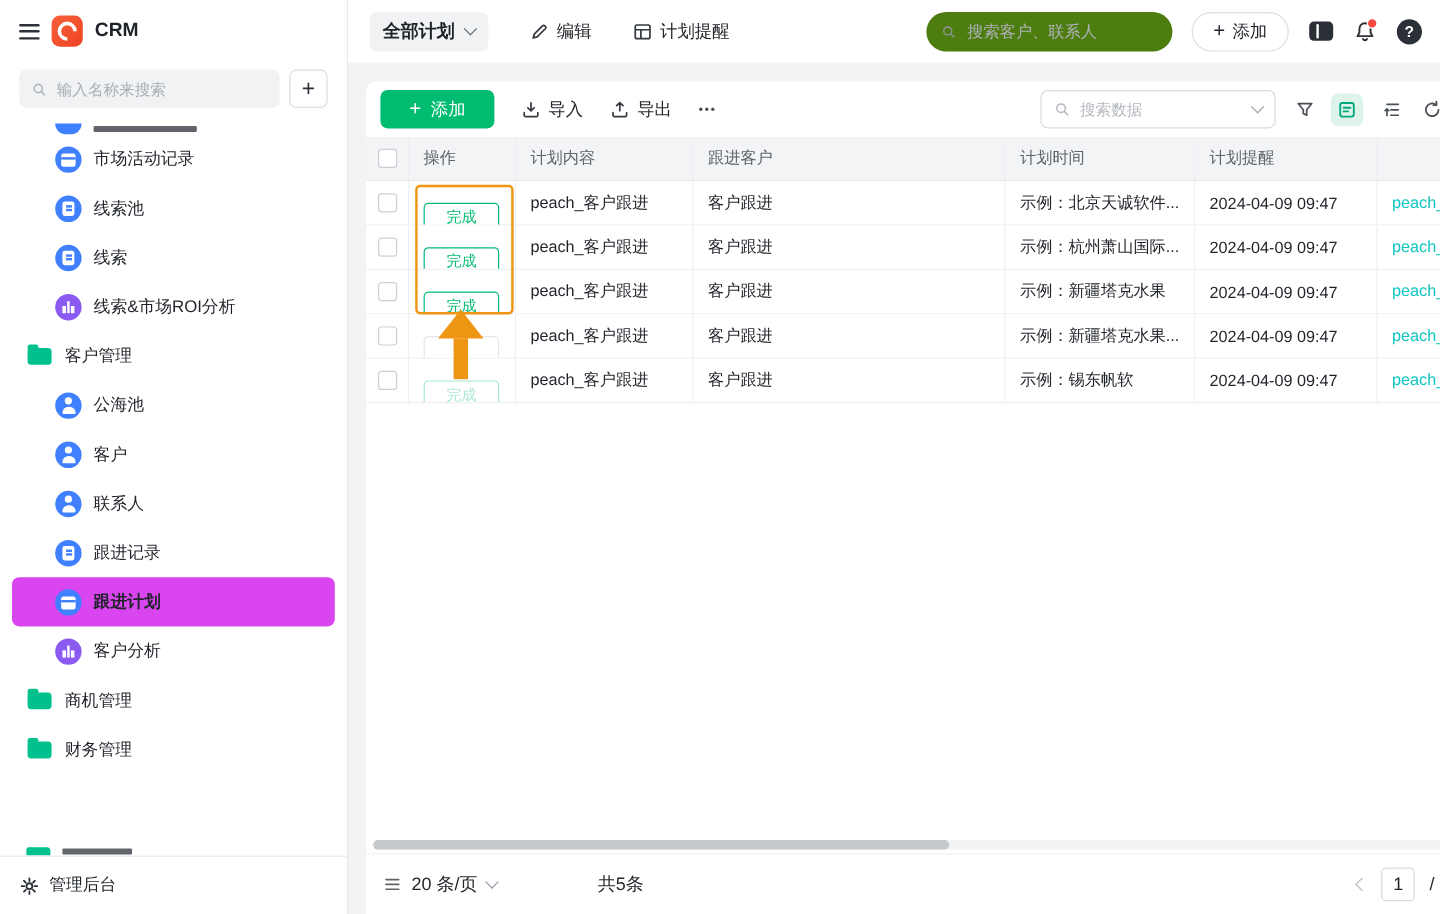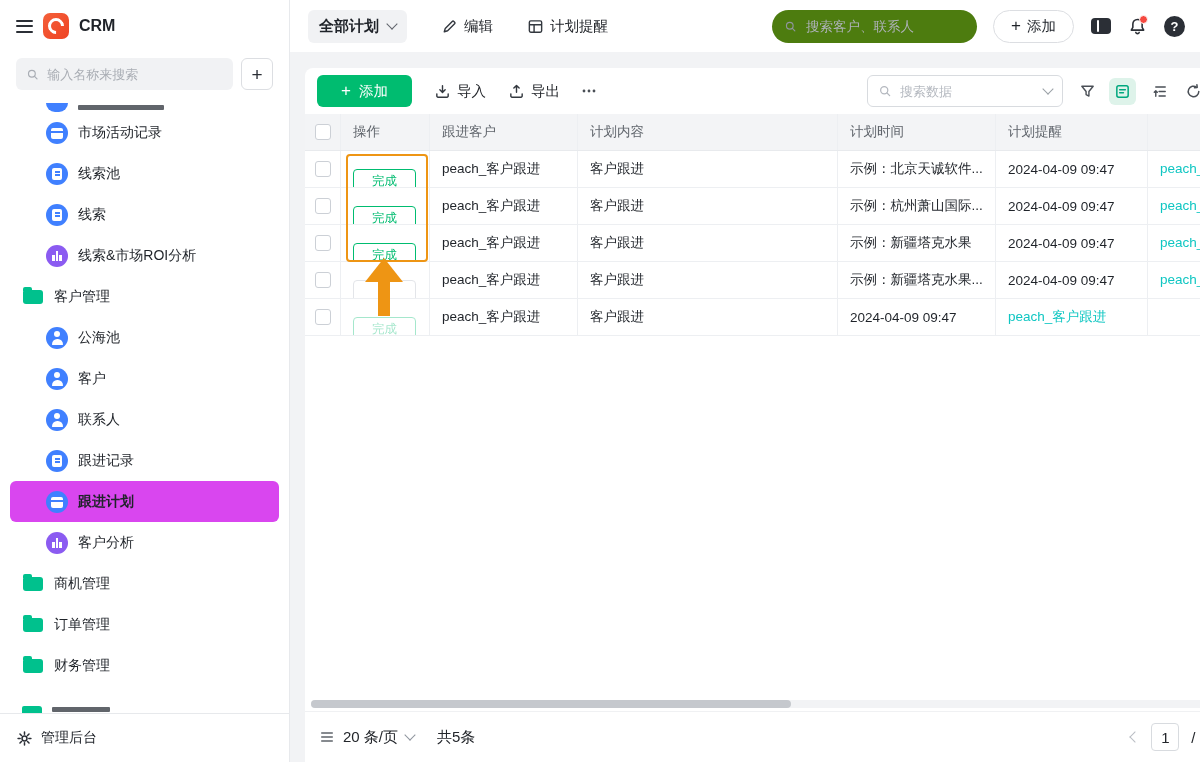--- a/index.html
+++ b/index.html
@@ -93,21 +93,21 @@
   .btn-done.faded{opacity:.35;}
   .link{color:var(--teal);cursor:pointer;}
 
   .hscroll{height:14px;flex:none;position:relative;margin:0 6px;}
   .hscroll .track{position:absolute;left:0;right:0;top:3px;height:8px;border-radius:4px;background:#f2f3f5;}
   .hscroll .thumb{position:absolute;left:0;top:3px;width:480px;height:8px;border-radius:4px;background:#c5c8cd;cursor:pointer;}
 
   .pagebar{height:50px;flex:none;border-top:1px solid #f0f1f3;display:flex;align-items:center;padding:0 20px 0 14px;font-size:15px;color:#23262b;background:#fff;}
   .page-size{display:flex;align-items:center;gap:8px;cursor:pointer;}
   .page-size svg{color:#5f646b;}
-  .total{margin-left:23px;}
+  .total{margin-left:84px;}
   .pager{margin-left:auto;display:flex;align-items:center;gap:12px;}
   .pg-chev{width:7px;height:7px;border-left:1.6px solid #b9bdc4;border-bottom:1.6px solid #b9bdc4;cursor:pointer;flex:none;}
   .pg-prev{transform:rotate(45deg);}
   .pg-next{transform:rotate(225deg);border-color:#8f959e;}
   .page-box{min-width:28px;height:28px;border:1px solid #d8dbdf;border-radius:4px;display:flex;align-items:center;justify-content:center;background:#fff;cursor:pointer;box-sizing:border-box;padding:0 4px;}
 
   
   .annot-box{position:absolute;left:346px;top:154px;width:78px;height:104px;border:2px solid var(--annot);border-radius:4px;z-index:40;pointer-events:none;}
   .annot-arrow{position:absolute;left:365px;top:258px;z-index:41;pointer-events:none;}
   .annot-arrow .head{width:0;height:0;border-left:19px solid transparent;border-right:19px solid transparent;border-bottom:24px solid var(--annot);}
@@ -200,24 +200,20 @@
           <div class="nav-item">
             <span class="sic i-chart" style="background: rgb(139, 91, 241); color: rgb(139, 91, 241);"></span>
             <span class="nav-label">客户分析</span>
           </div>
 
           <div class="nav-item top">
             <span class="sic i-folder"></span>
             <span class="nav-label">商机管理</span>
           </div>
 
-          <div class="nav-item top">
-            <span class="sic i-folder"></span>
-            <span class="nav-label">订单管理</span>
-          </div>
 
           <div class="nav-item top">
             <span class="sic i-folder"></span>
             <span class="nav-label">财务管理</span>
           </div>
 
       </div>
       <div class="clip-bottom">
         <span class="fold"></span>
         <span class="txt"></span>
@@ -351,22 +347,22 @@
               </svg>
           </span>
         </div>
 
         <div class="table">
           <div class="trow thead">
             <div class="cell c-check">
               <span class="checkbox"></span>
             </div>
             <div class="cell">操作</div>
+              <div class="cell">计划内容</div>
               <div class="cell">跟进客户</div>
-              <div class="cell">计划内容</div>
               <div class="cell">计划时间</div>
               <div class="cell">计划提醒</div>
           </div>
           <div>
 
               <div class="trow">
                 <div class="cell c-check">
                   <span class="checkbox"></span>
                 </div>
                 <div class="cell">
@@ -466,20 +462,23 @@
                   <span class="checkbox"></span>
                 </div>
                 <div class="cell">
                   <button class="btn-done faded">完成</button>
                 </div>
                 <div class="cell">
                   <span>peach_客户跟进</span>
                 </div>
                 <div class="cell">
                   <span>客户跟进</span>
+                </div>
+                <div class="cell">
+                  <span>示例：锡东帆软</span>
                 </div>
                 <div class="cell">
                   <span>2024-04-09 09:47</span>
                 </div>
                 <div class="cell">
                   <span class="link">peach_客户跟进</span>
                 </div>
               </div>
 
           </div>

